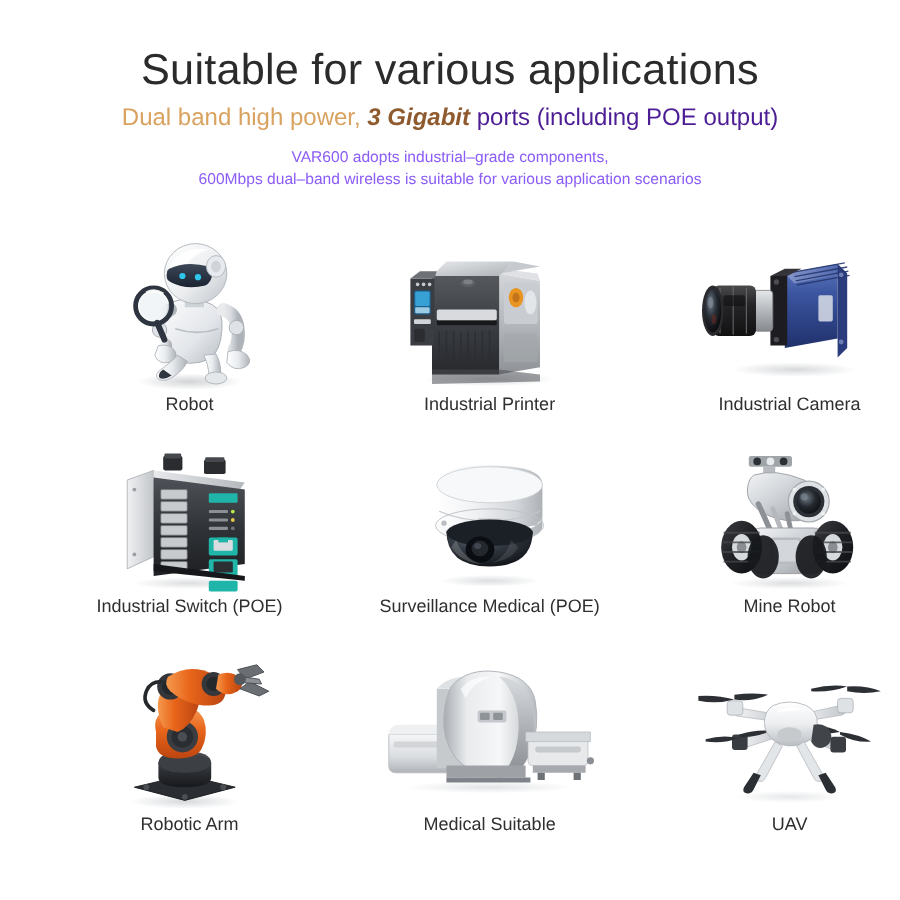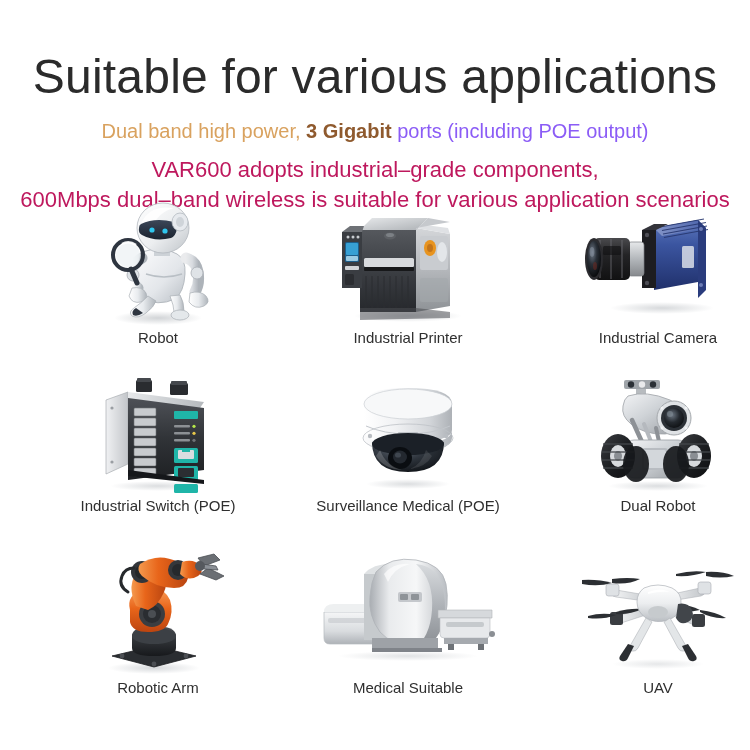--- a/index.html
+++ b/index.html
@@ -22,41 +22,41 @@
     height: 750px;
     background: #fff;
   }
 
   
   .header {
     text-align: center;
     padding-top: 34px;
   }
   .headline {
-    font-size: 48px;
+    font-size: 36px;
     font-weight: 400;
     color: #2b2b2b;
     letter-spacing: 0.2px;
     line-height: 1.12;
-    margin: 16px;
+    margin: 4px;
   }
   .subline {
     font-size: 20px;
     line-height: 1.1;
     margin: 9px 0 0 0;
     white-space: nowrap;
   }
   .sub-light { color: #d9a25f; }
-  .sub-dark  { color: #8f5a2e; font-weight: 700; }
-  .sub-dark2 { color: #8b5cf6; margin-top: 32px; }
+  .sub-dark  { color: #8f5a2e; font-weight: 700; font-style: italic; }
+  .sub-dark2 { color: #4c1d95; margin-top: 32px; }
 
   .body-copy {
     margin: 13px 0 0 0;
-    font-size: 22px;
-    color: #be185d;
+    font-size: 13px;
+    color: #8b5cf6;
     line-height: 1.38;
     font-weight: 400;
   }
   .body-copy .ln { display: block; white-space: nowrap; }
 
   
   .grid {
     position: absolute;
     top: 196px;
     left: 0;
@@ -537,21 +537,21 @@
                 <path d="M109 74 h30"></path>
                   <path d="M108 82 h32"></path>
                   <path d="M108 90 h32"></path>
                   <path d="M109 98 h30"></path>
               </g>
             </g>
             <ellipse cx="66" cy="94" rx="13" ry="18" fill="#17191c" opacity="0.92"></ellipse>
             <ellipse cx="106" cy="94" rx="13" ry="18" fill="#17191c" opacity="0.92"></ellipse>
           </svg>
         </div>
-        <div class="caption">Dual Robot</div>
+        <div class="caption">Mine Robot</div>
       </div>
     </div>
 
     <div class="row row3">
 
       <div class="cell">
         <div class="thumb">
           <svg viewBox="0 0 176 134" xmlns="http://www.w3.org/2000/svg">
             <defs>
               <linearGradient id="raOrange" x1="0" y1="0" x2="1" y2="0">

